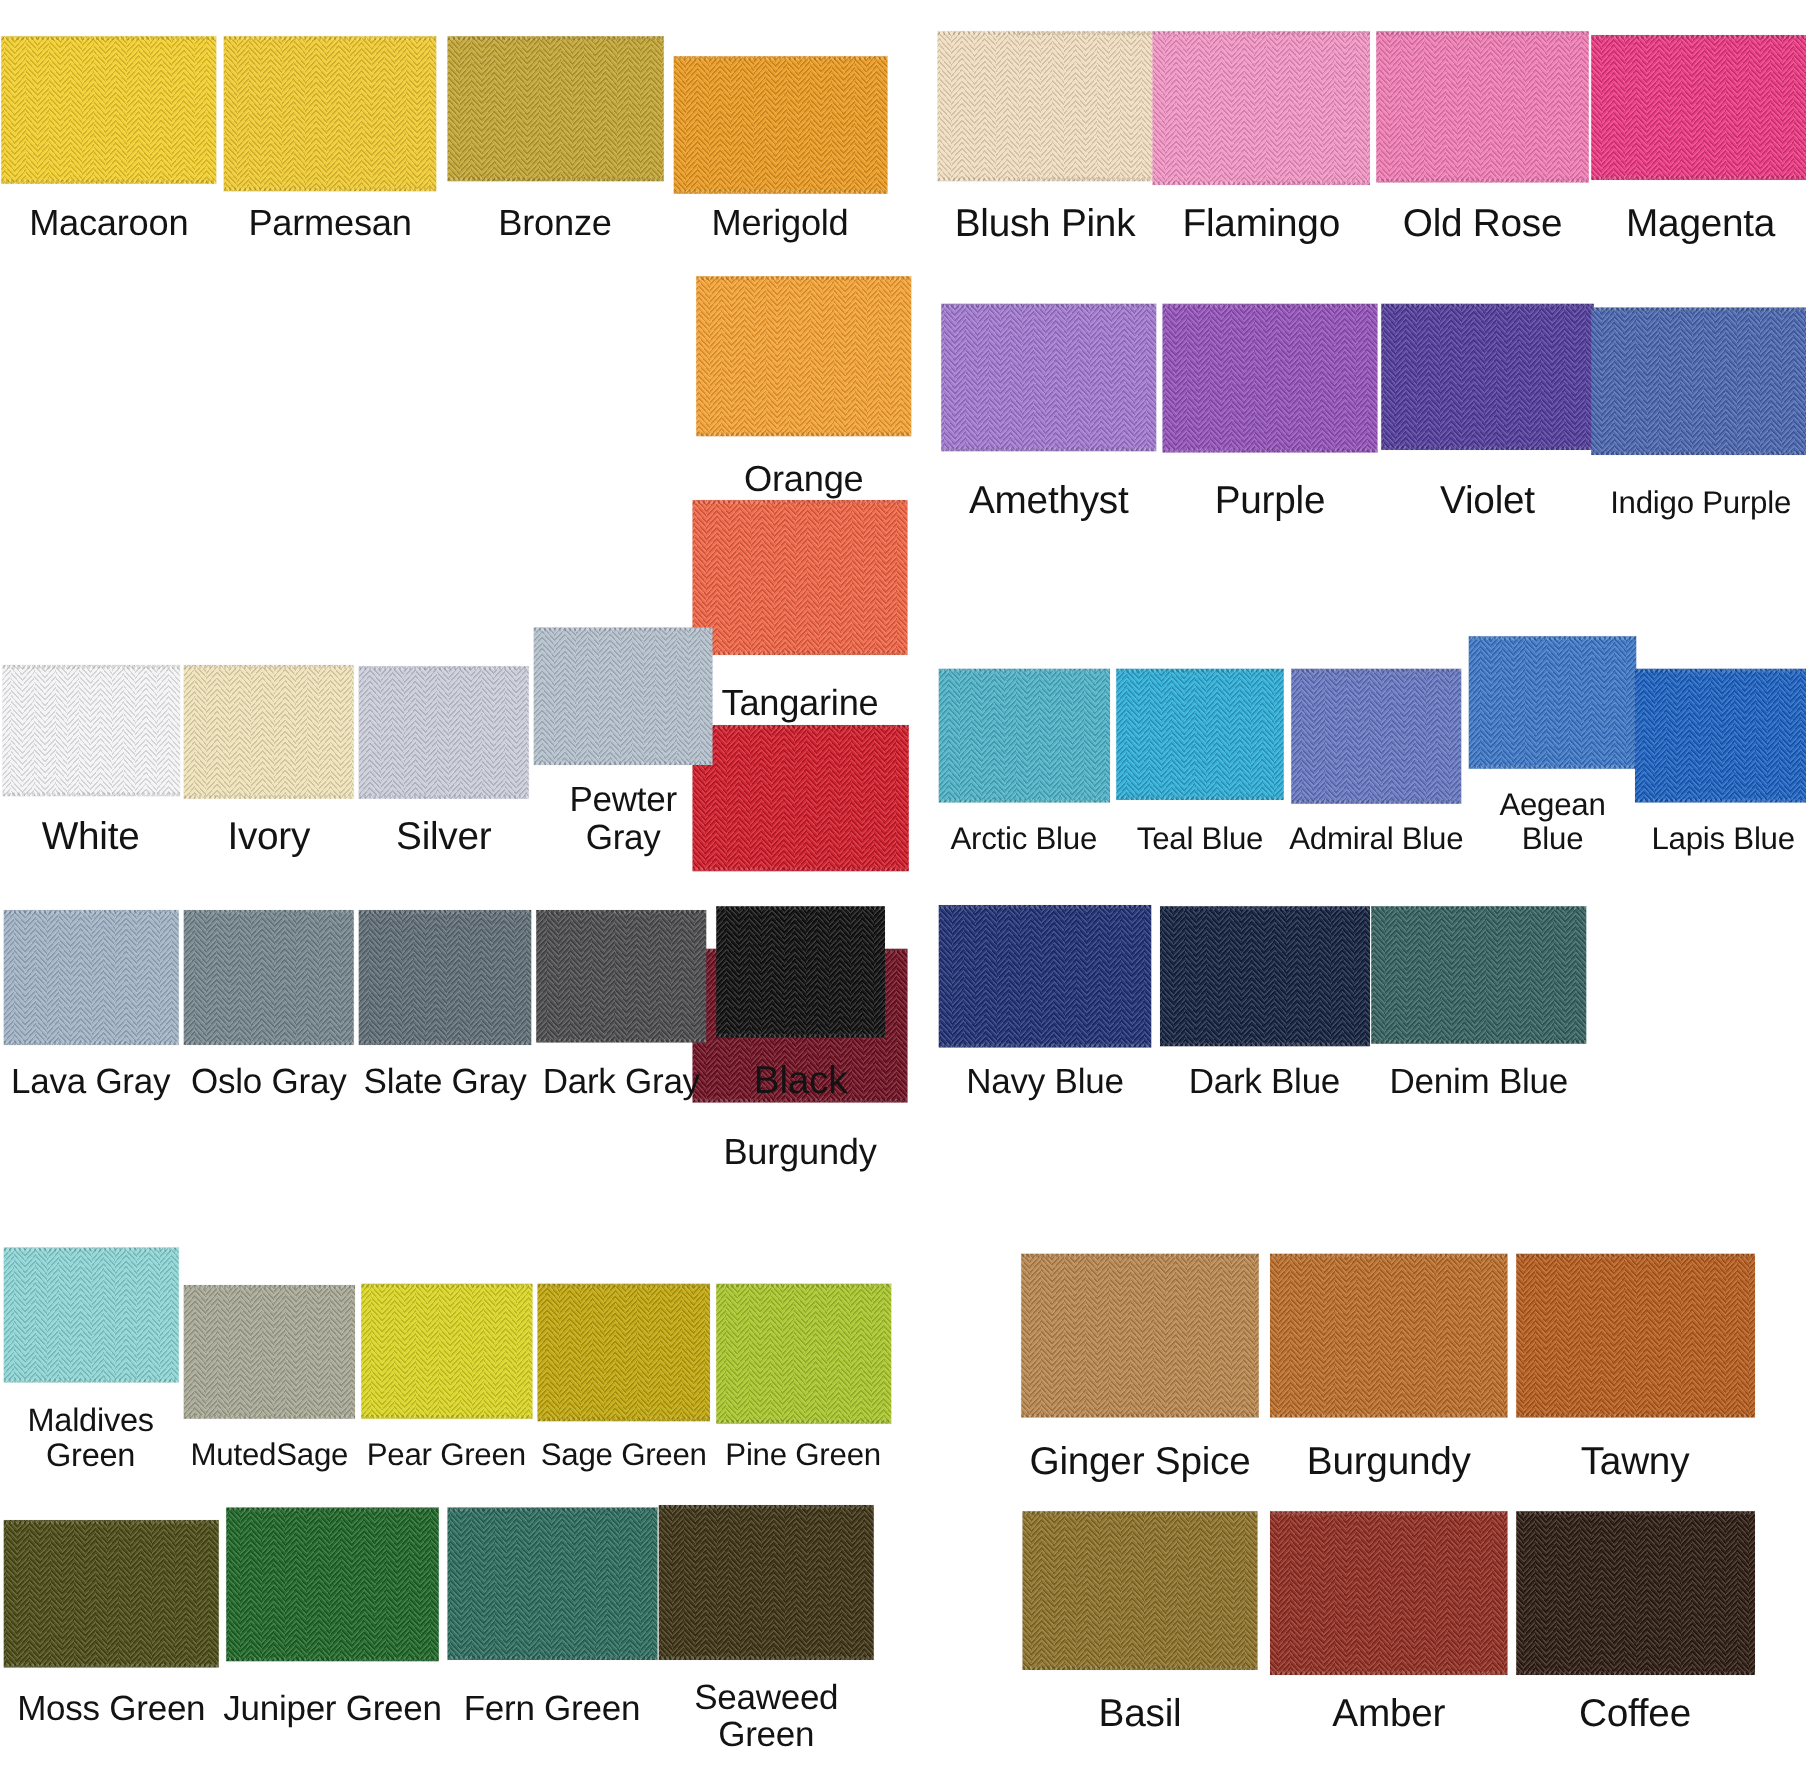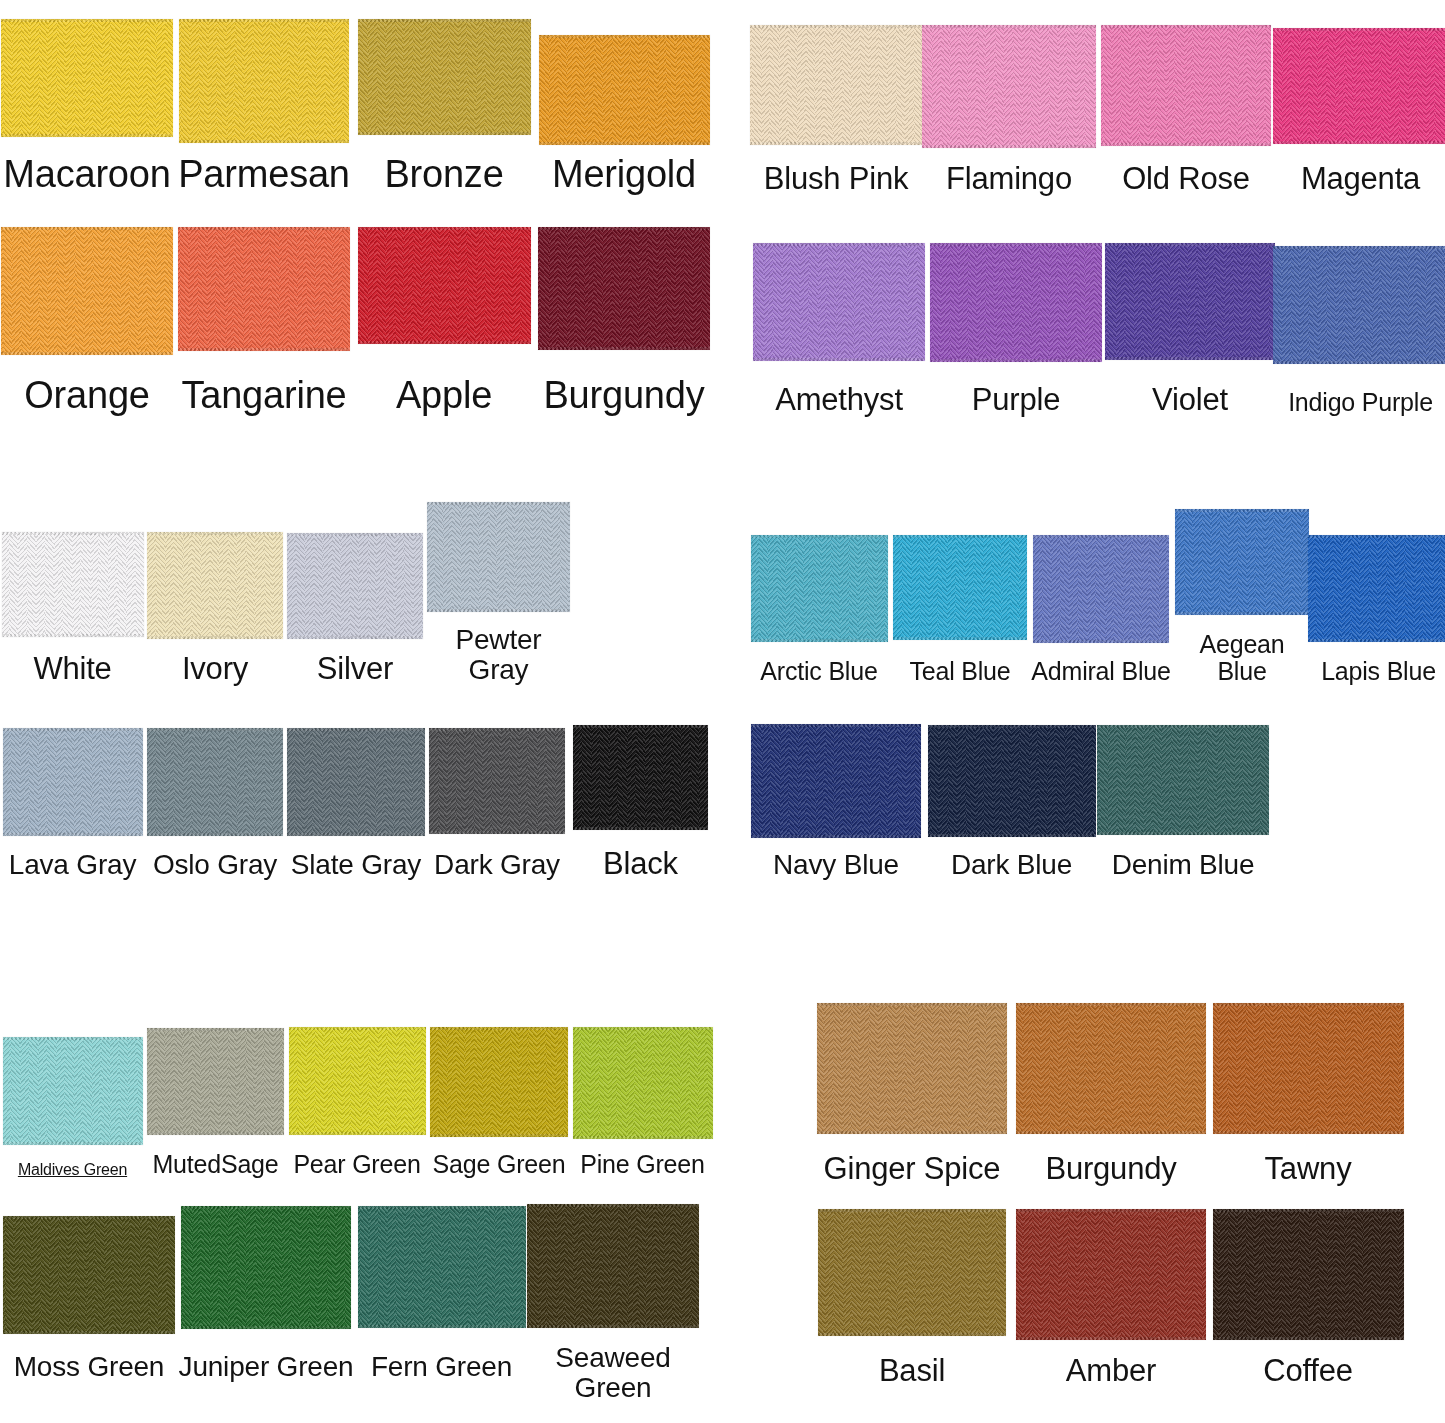--- a/index.html
+++ b/index.html
@@ -97,25 +97,25 @@
   .label {
     font-weight: 400;
     color: #131313;
     text-align: center;
     white-space: pre-line;
     line-height: 1.08;
     letter-spacing: -0.2px;
   }
 
   
-  .lbl-xl { font-size: 38px; }
+  .lbl-xl { font-size: 29px; }
   .lbl-lg { font-size: 31px; }
   .lbl-md { font-size: 28px; }
   .lbl-sm { font-size: 25px; }
-  .lbl-xs { font-size: 16px; text-decoration: underline; }
+  .lbl-xs { font-size: 26px; }
 </style>
 </head>
 <body>
 
 <div id="chart">
 
   <div class="block" style="left:0px; top:0px; width:730px;">
 
     <div class="row" style="height:195px;">
       <div class="cell" style="width:174px;">
@@ -141,21 +141,21 @@
       </div>
       <div class="cell" style="width:180px;">
         <div class="chip" style="width:171px;height:110px;background:#E8981F;">
           <span class="edge top"></span>
           <span class="edge bot"></span>
         </div>
         <div class="label lbl-xl" style="margin-top:9px;">Merigold</div>
       </div>
     </div>
 
-    <div class="row" style="height:195px; margin-top:26px;">
+    <div class="row" style="height:195px; margin-top:26px;flex-direction:column;">
       <div class="cell" style="width:174px;">
         <div class="chip" style="width:172px;height:128px;background:#F4A032;">
           <span class="edge top"></span>
           <span class="edge bot"></span>
         </div>
         <div class="label lbl-xl" style="margin-top:20px;">Orange</div>
       </div>
       <div class="cell" style="width:180px;">
         <div class="chip" style="width:172px;height:124px;background:#EE6243;">
           <span class="edge top"></span>

